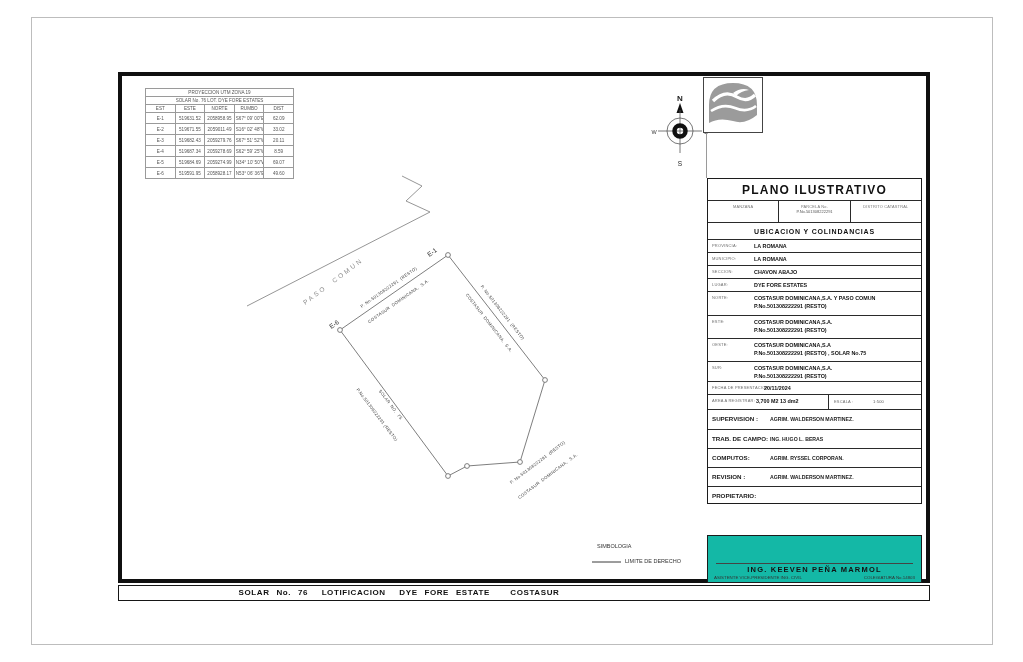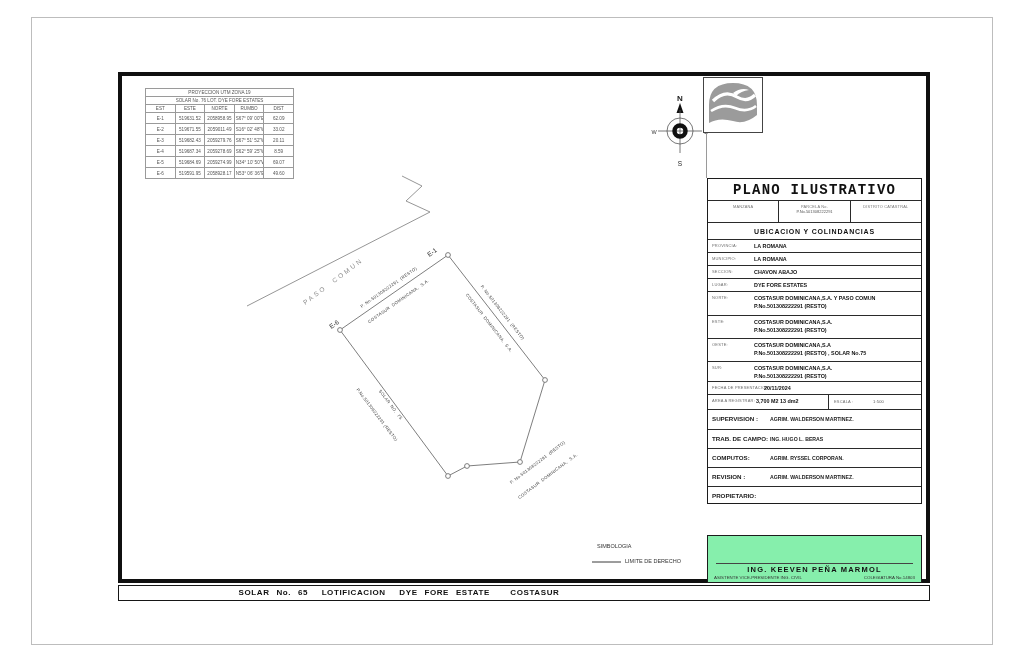--- a/index.html
+++ b/index.html
@@ -25,32 +25,32 @@
   .road-label{position:absolute;font-size:6.5px;color:#8d8d8d;letter-spacing:2.5px;white-space:pre;
     transform:translate(-50%,-50%) rotate(-37deg);}
   
   .legend-title{font-size:5.5px;color:#333;}
   .legend-item{font-size:5.5px;color:#333;}
   
   .panel{left:707px;top:178px;width:215px;border:1px solid #1c1c1c;box-sizing:border-box;background:#fff;}
   .prow{position:relative;border-bottom:1px solid #2a2a2a;box-sizing:border-box;}
   .prow:last-child{border-bottom:none;}
   .c{text-align:center;}
-  .panel-title{font-size:14px;font-weight:bold;letter-spacing:1.2px;color:#111;line-height:22px;font-family:Liberation Mono, monospace;}
+  .panel-title{font-size:12px;font-weight:bold;letter-spacing:1.2px;color:#111;line-height:22px;}
   .panel-subtitle{font-size:7.5px;font-weight:bold;letter-spacing:.8px;color:#111;line-height:17px;}
   .cols3{display:flex;}
   .col3{flex:1;border-right:1px solid #2a2a2a;text-align:center;padding-top:3px;box-sizing:border-box;}
   .col3:last-child{border-right:none;}
   .microlabel{font-size:3.9px;color:#777;letter-spacing:.2px;}
   .microval{font-size:4px;color:#555;}
   .plabel{position:absolute;left:4px;top:3px;font-size:4px;color:#6e6e6e;letter-spacing:.2px;}
   .pval{position:absolute;left:46px;top:2px;font-size:5.4px;font-weight:bold;color:#101010;white-space:pre-line;line-height:1.55;}
   .plabel-strong{position:absolute;left:4px;top:5px;font-size:6.2px;font-weight:bold;color:#1a1a1a;}
   .pval-mid{position:absolute;left:62px;top:6px;font-size:5.2px;font-weight:bold;color:#222;}
-  .sig-box{left:707px;top:535px;width:215px;height:48px;border:1px solid #1c1c1c;box-sizing:border-box;background:#86efac;}
+  .sig-box{left:707px;top:535px;width:215px;height:48px;border:1px solid #1c1c1c;box-sizing:border-box;background:#14b8a6;}
   .sig-line{position:absolute;left:8px;right:8px;top:27px;border-top:1px solid #444;}
   .sig-name{position:absolute;left:0;right:0;top:29px;text-align:center;font-size:7.5px;font-weight:bold;letter-spacing:1.2px;color:#111;}
   .sig-role{position:absolute;left:6px;top:39px;font-size:4.4px;color:#333;}
   .sig-coleg{position:absolute;right:6px;top:39px;font-size:4.4px;color:#333;}
   
   .title-bar{left:118px;top:585px;width:812px;height:16px;border:1px solid #161616;box-sizing:border-box;}
   .title-text{position:absolute;left:0;top:2px;width:560px;text-align:center;font-size:8px;color:#111;
     letter-spacing:.6px;word-spacing:4px;white-space:pre;font-weight:bold;}
   svg{display:block;}
 </style>
@@ -280,14 +280,14 @@
 </div>
 
 <div class="abs sig-box">
   <div class="sig-line"></div>
   <div class="sig-name">ING. KEEVEN PEÑA MARMOL</div>
   <div class="sig-role">ASISTENTE VICE-PRESIDENTE ING. CIVIL</div>
   <div class="sig-coleg">COLEGIATURA No.14803</div>
 </div>
 
 <div class="abs title-bar">
-  <span class="title-text">SOLAR No. 65  LOTIFICACION  DYE FORE ESTATE   COSTASUR</span>
+  <span class="title-text">SOLAR No. 76  LOTIFICACION  DYE FORE ESTATE   COSTASUR</span>
 </div>
 
 </body></html>

